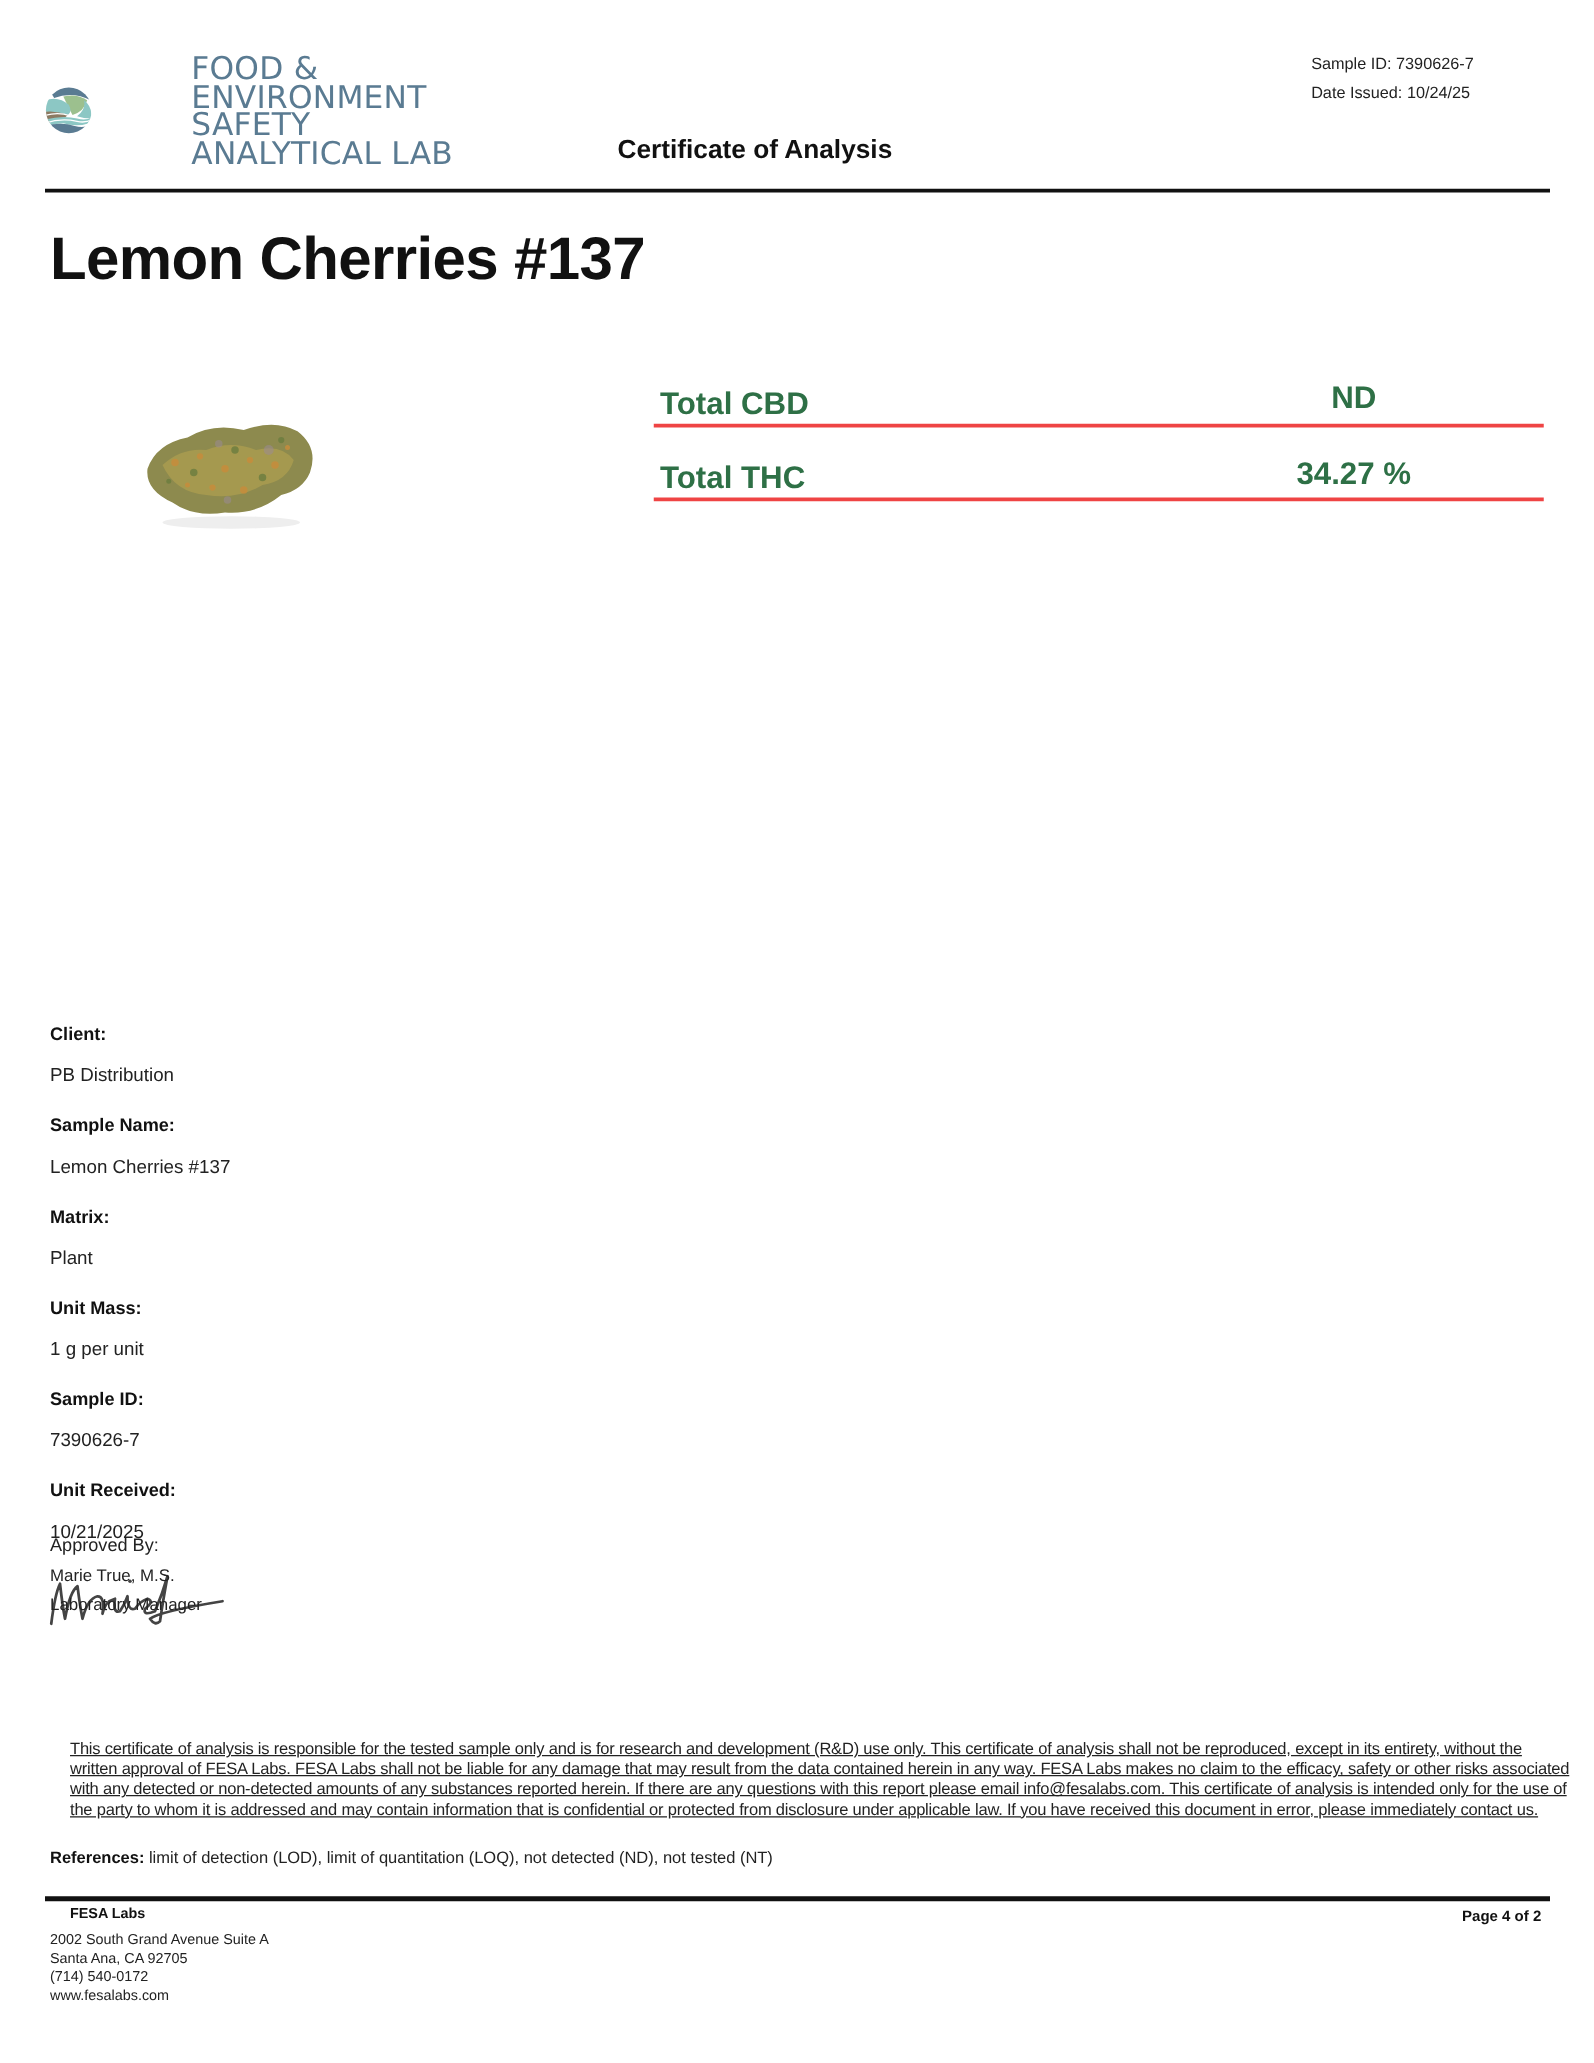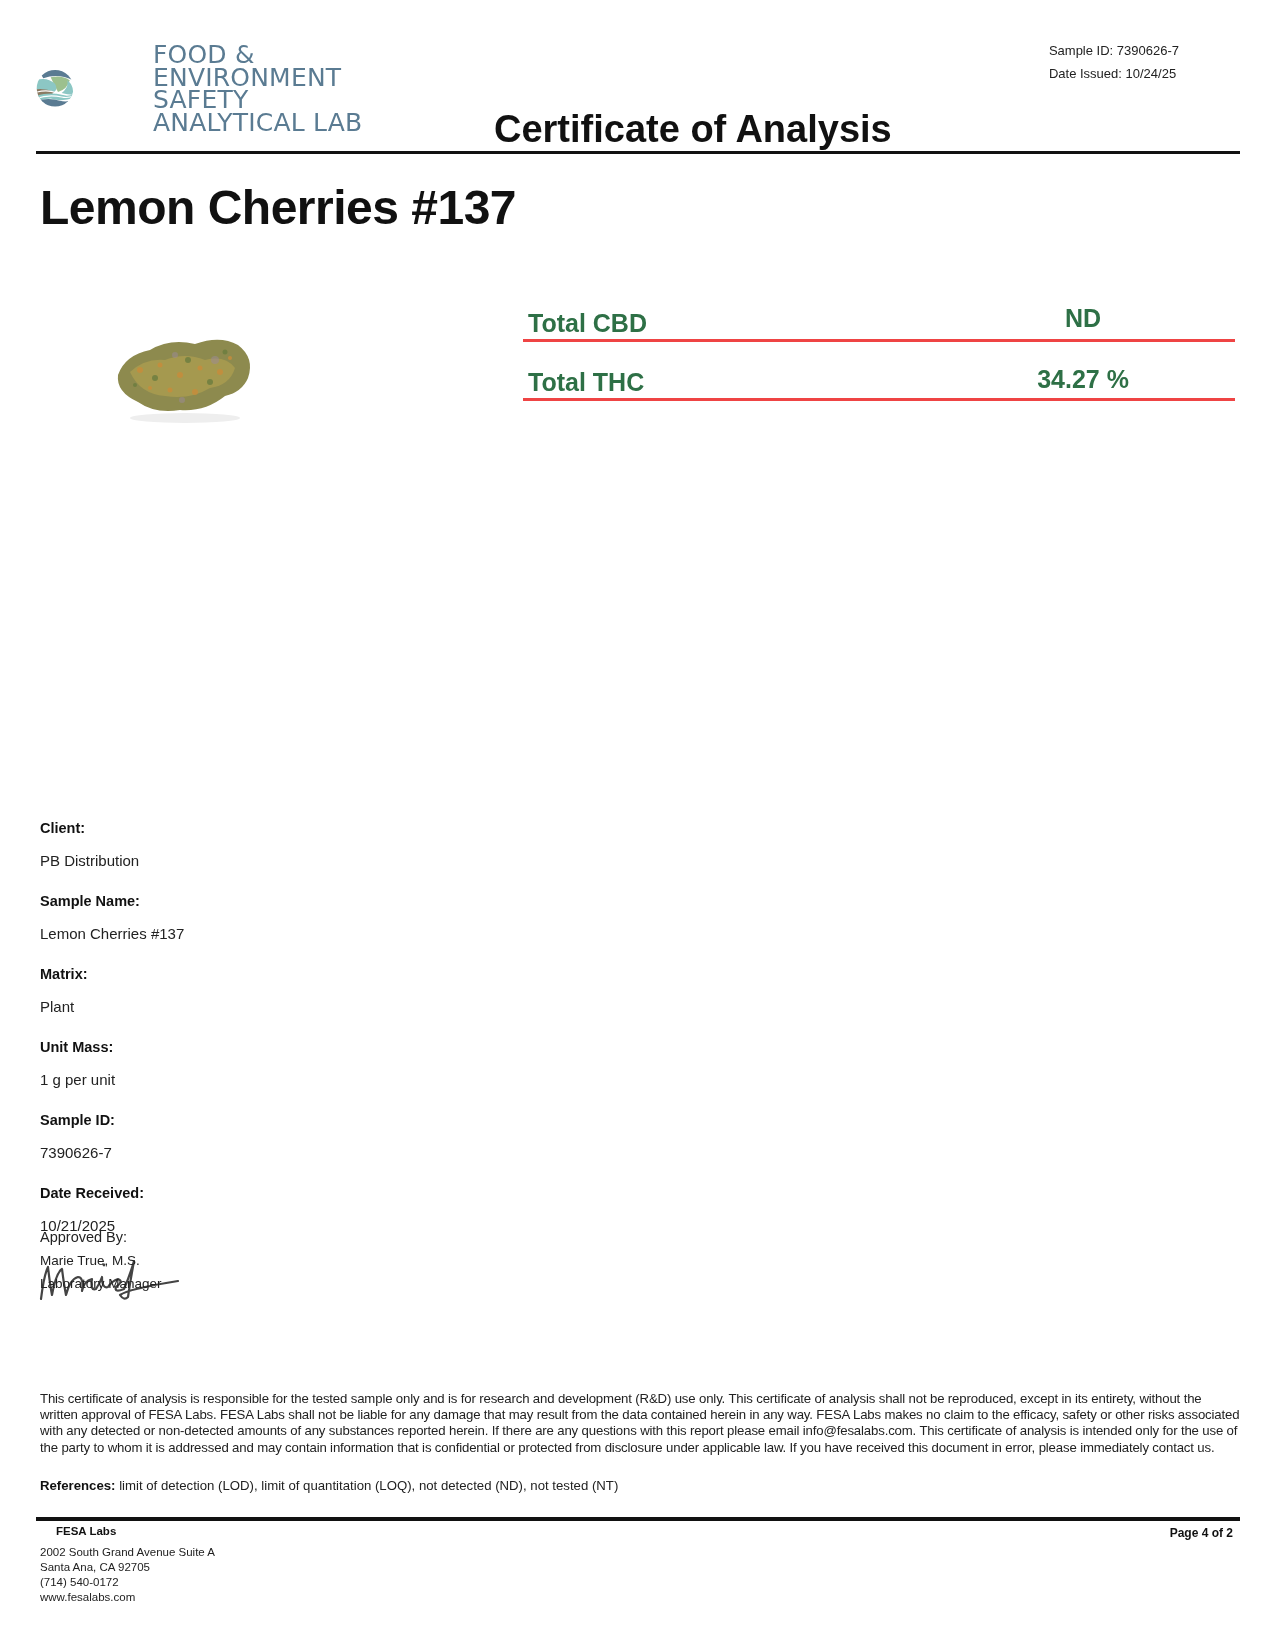--- a/index.html
+++ b/index.html
@@ -5,21 +5,21 @@
   * { margin: 0; padding: 0; box-sizing: border-box; }
   html, body { width: 1275px; height: 1650px; background: #ffffff; }
   body { position: relative; font-family: "Liberation Sans", sans-serif; color: #111; overflow: hidden; }
   .abs { position: absolute; }
 
   
   .logo { left: 36px; top: 36px; width: 300px; height: 108px; }
   .logo-text { left: 153px; top: 44px; color: #5a7b92; font-family: "DejaVu Sans", sans-serif; font-size: 25px; line-height: 22.5px; letter-spacing: 0.2px; }
   .logo-text div { white-space: nowrap; }
   .meta { right: 96px; top: 40px; text-align: left; font-size: 13px; line-height: 22.5px; color: #222; }
-  .doc-title { left: 494px; top: 108px; font-size: 38px; font-weight: bold; color: #111; }
+  .doc-title { left: 494px; top: 108px; font-size: 21px; font-weight: bold; color: #111; }
   .hr-top { left: 36px; top: 151px; width: 1204px; height: 3px; background: #111; }
 
   .product-title { left: 40px; top: 180px; font-size: 48px; font-weight: bold; color: #111; letter-spacing: -0.5px; }
 
   
   .bud { left: 110px; top: 330px; width: 150px; height: 95px; }
 
   
   .summary { left: 523px; top: 300px; width: 712px; }
   .sum-row { position: relative; height: 59px; border-bottom: 3px solid #ef4444; }
@@ -31,21 +31,21 @@
 
   
   .details { left: 40px; top: 820px; }
   .det-label { font-size: 14.5px; font-weight: bold; color: #111; }
   .det-value { font-size: 15px; color: #222; margin-top: 16px; margin-bottom: 24px; }
 
   .signature { left: 38px; top: 1255px; width: 150px; height: 48px; }
   .approved { left: 40px; top: 1226px; font-size: 14.5px; color: #222; line-height: 23px; }
   .approved .sm { font-size: 13.5px; }
 
-  .disclaimer { left: 40px; top: 1391px; width: 1200px; font-size: 13.2px; line-height: 16.2px; color: #222; letter-spacing: -0.15px; }
+  .disclaimer { left: 56px; top: 1391px; width: 1200px; font-size: 13.2px; line-height: 16.2px; color: #222; letter-spacing: -0.15px; text-decoration: underline; }
   .refs { left: 40px; top: 1478px; font-size: 13.2px; color: #222; }
   .refs b { color: #111; }
 
   .hr-bottom { left: 36px; top: 1517px; width: 1204px; height: 4px; background: #111; }
   .foot-left { left: 40px; top: 1524px; font-size: 11.5px; line-height: 15px; color: #222; }
   .foot-left .org { font-weight: bold; color: #111; margin-bottom: 6px; padding-left: 16px; }
   .page-no { right: 42px; top: 1526px; font-size: 12px; font-weight: bold; color: #111; }
 </style>
 </head>
 <body>
@@ -141,21 +141,21 @@
   </div>
   <div>
     <div class="det-label">Unit Mass:</div>
     <div class="det-value">1 g per unit</div>
   </div>
   <div>
     <div class="det-label">Sample ID:</div>
     <div class="det-value">7390626-7</div>
   </div>
   <div>
-    <div class="det-label">Date Received:</div>
+    <div class="det-label">Unit Received:</div>
     <div class="det-value">10/21/2025</div>
   </div>
 </div>
 
 <svg class="abs signature" viewBox="0 0 150 48">
   <path d="M3 44 Q6 20 10 12 Q12 30 14 40 Q18 18 24 14 Q26 30 28 40 Q32 24 40 22 Q46 22 44 36 Q46 26 54 24 Q52 36 58 34 Q62 28 64 22 Q64 34 70 32 Q74 26 80 24 Q86 26 78 32 Q76 38 86 34 Q92 20 96 6 Q92 28 90 42 Q86 46 82 40 Q90 34 140 26" stroke="#444" stroke-width="2.2" fill="none" stroke-linecap="round" stroke-linejoin="round"></path>
   <circle cx="66" cy="10" r="1.4" fill="#444"></circle>
 </svg>
 <div class="abs approved">
   <div>Approved By:</div>

